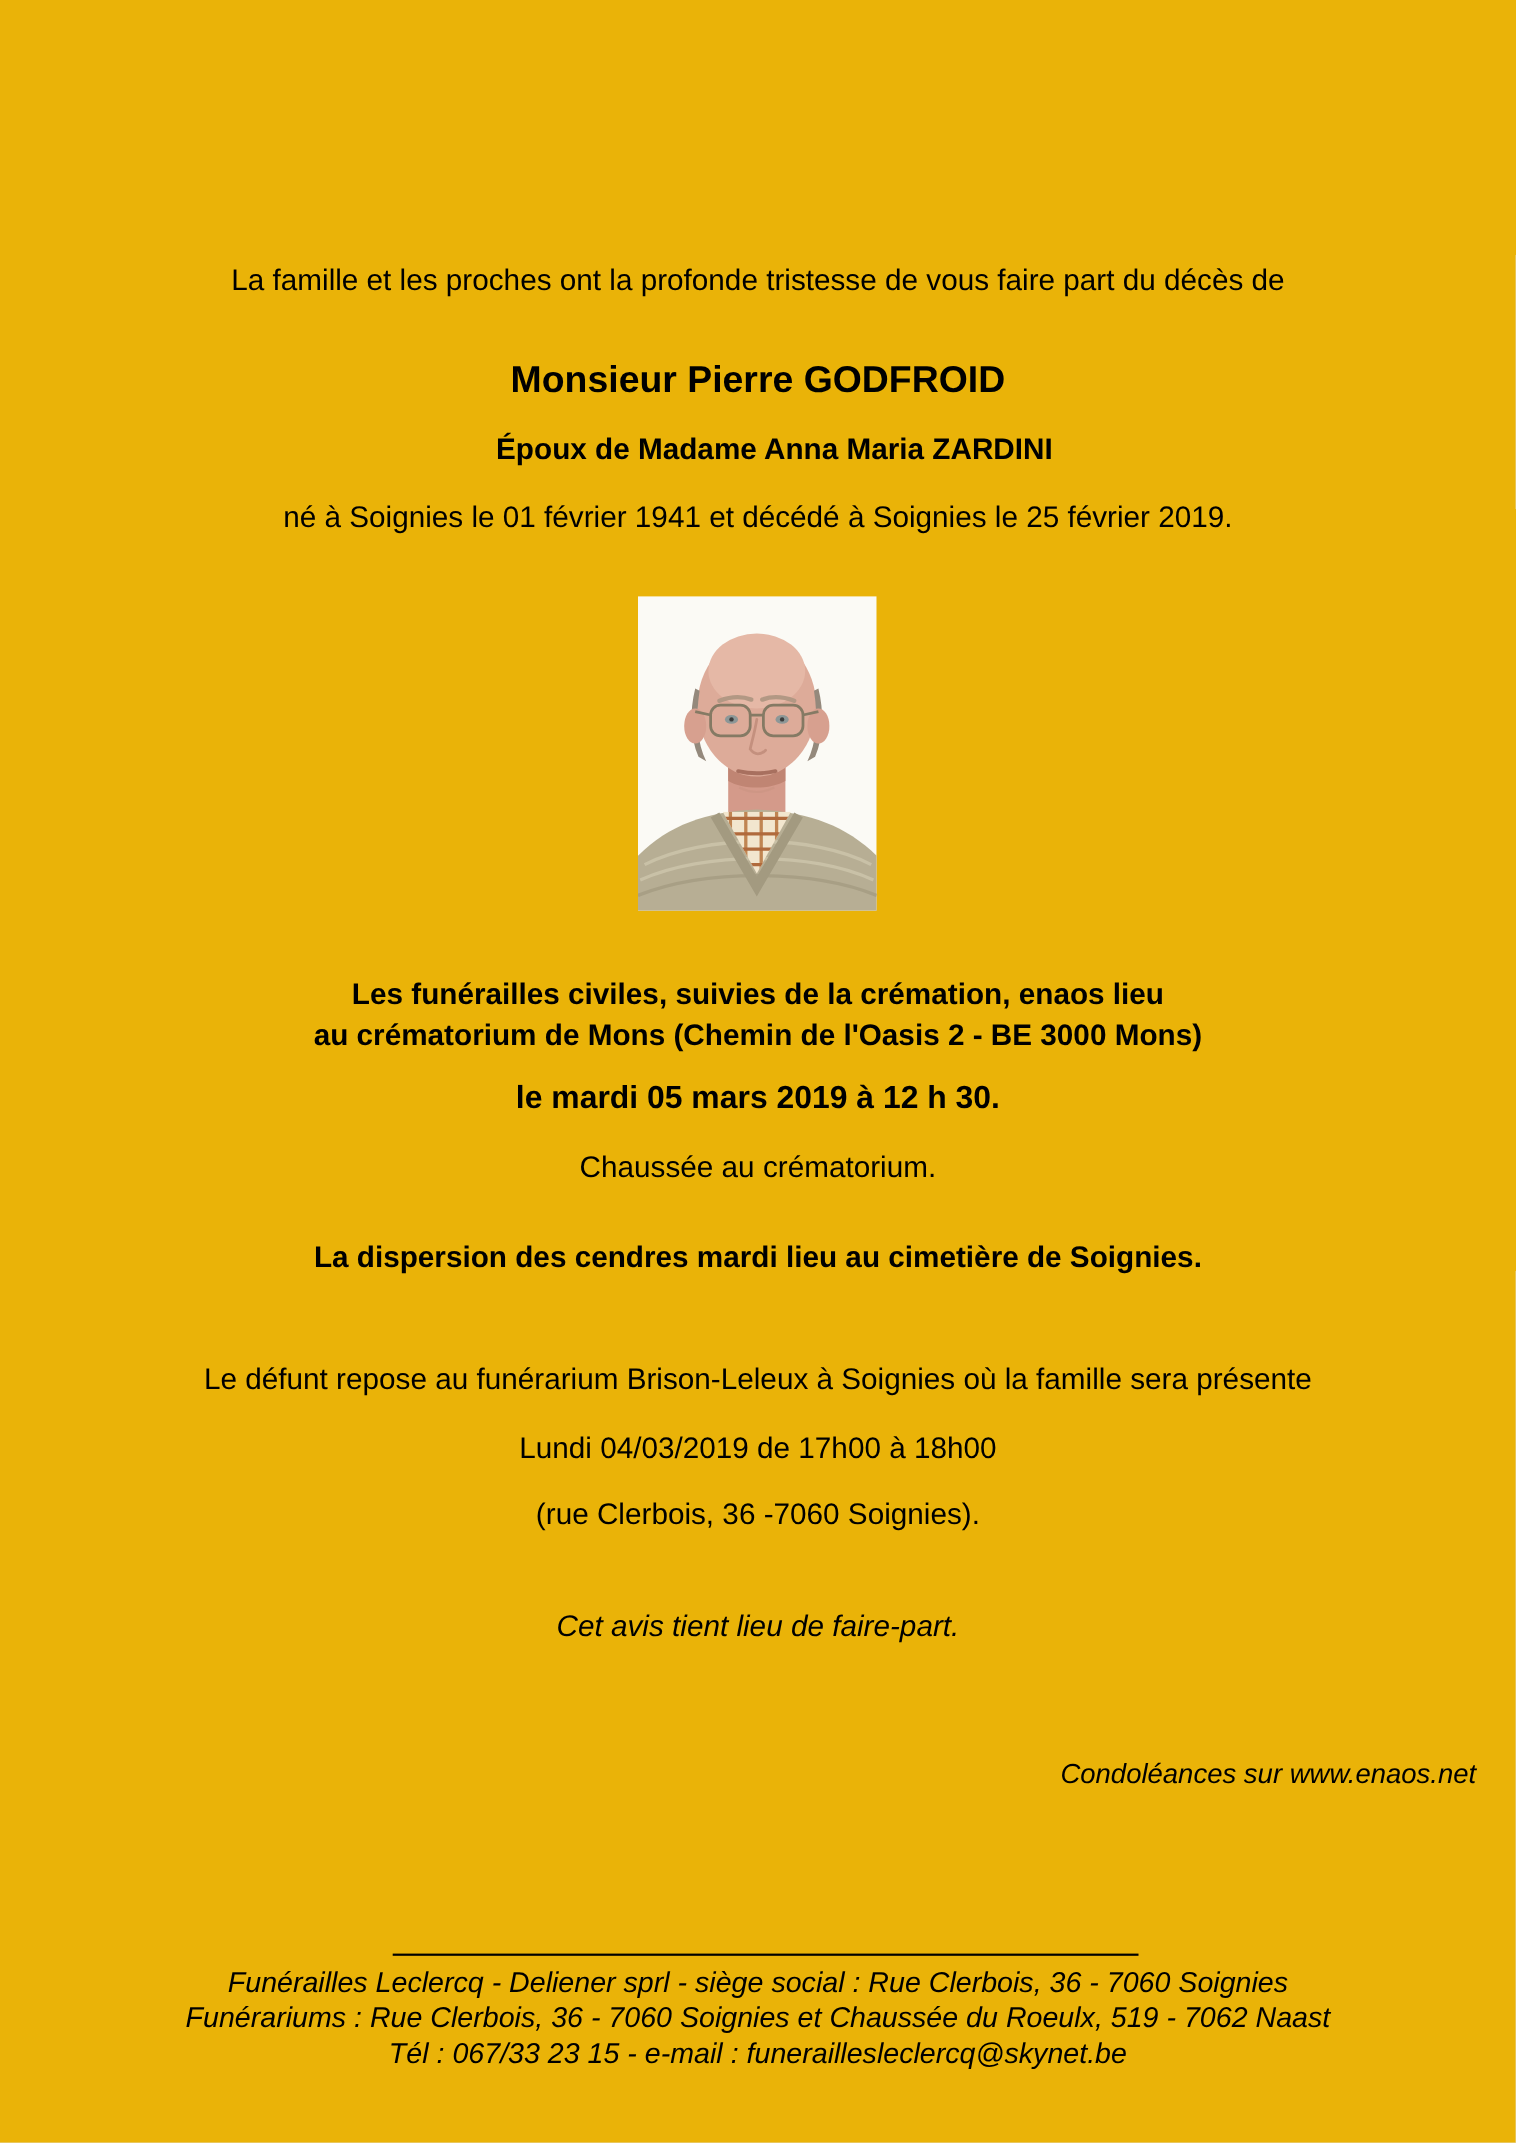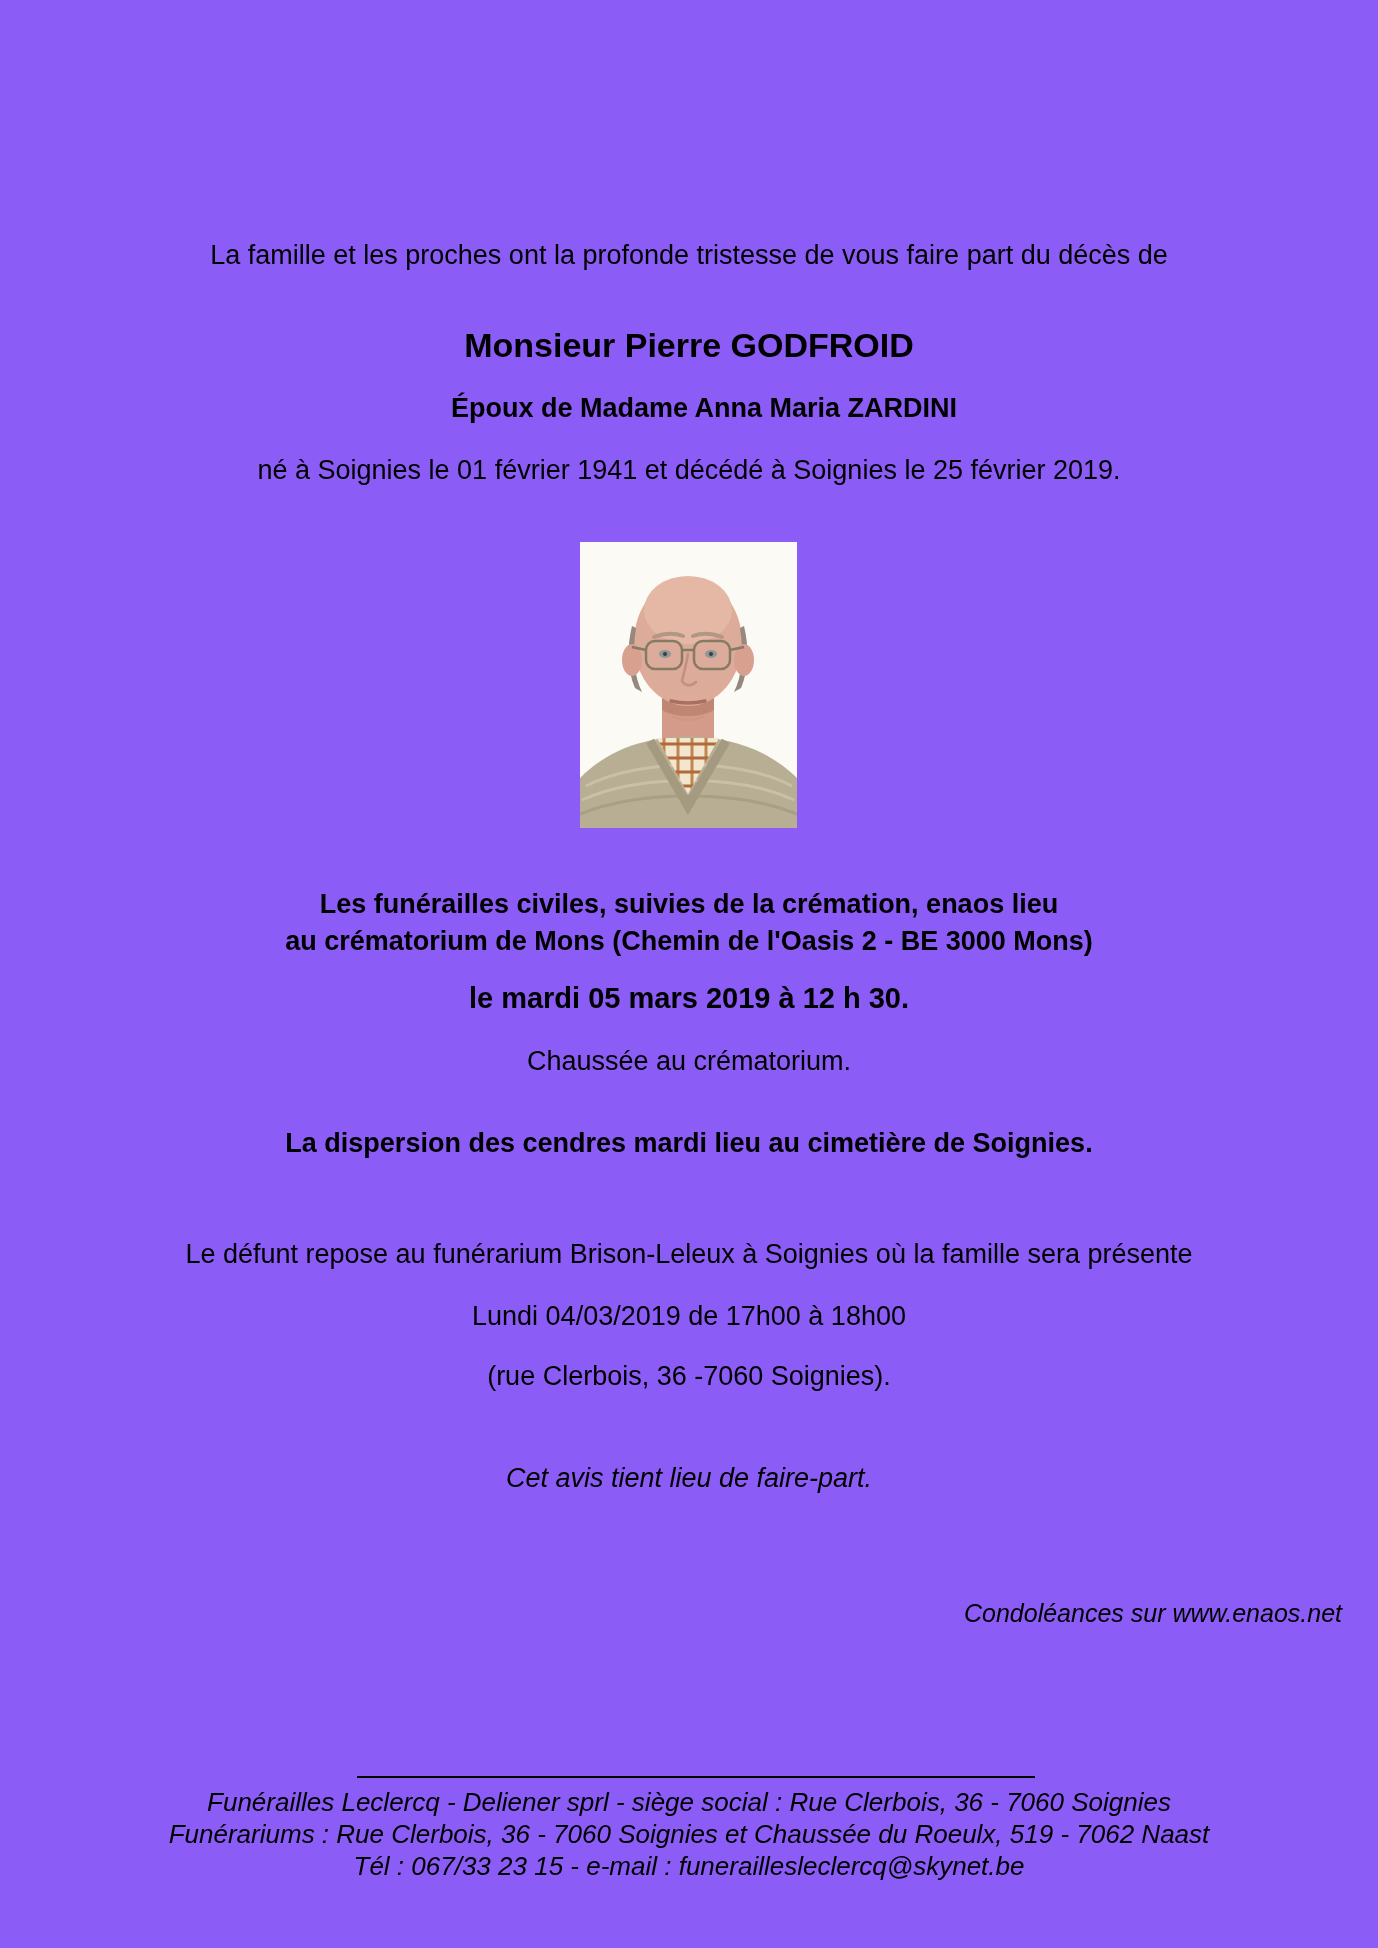--- a/index.html
+++ b/index.html
@@ -5,21 +5,21 @@
   html, body {
     margin: 0;
     padding: 0;
     background: #e8e8e8;
   }
   .page {
     position: relative;
     width: 1378px;
     height: 1948px;
     margin: 0 auto;
-    background: #8b5cf6;
+    background: #eab308;
     color: #000000;
     font-family: "Liberation Sans", "DejaVu Sans", sans-serif;
     overflow: hidden;
   }
   .line {
     position: absolute;
     left: 0;
     right: 0;
     text-align: center;
     white-space: nowrap;

